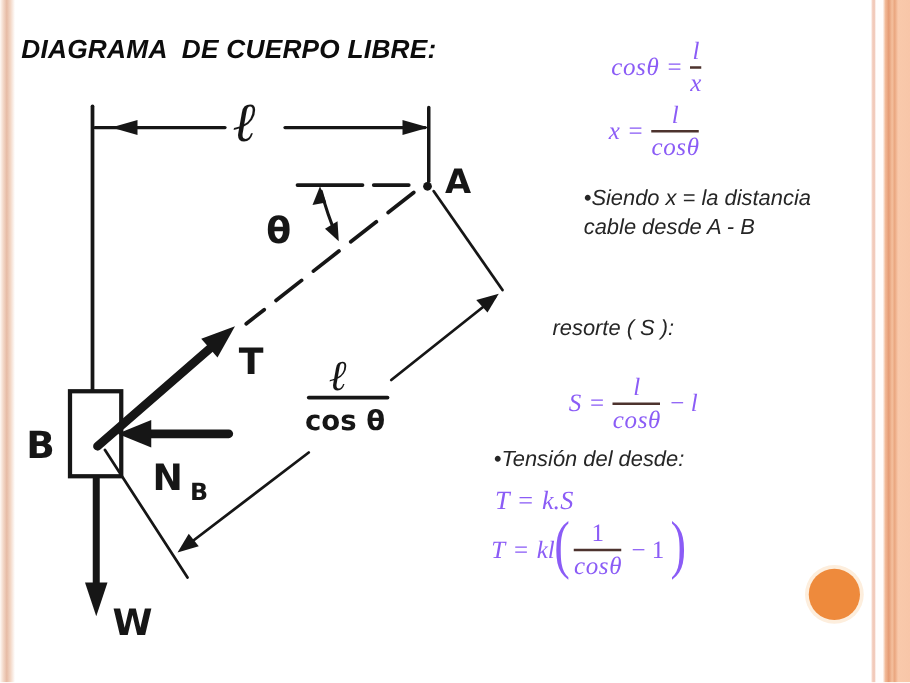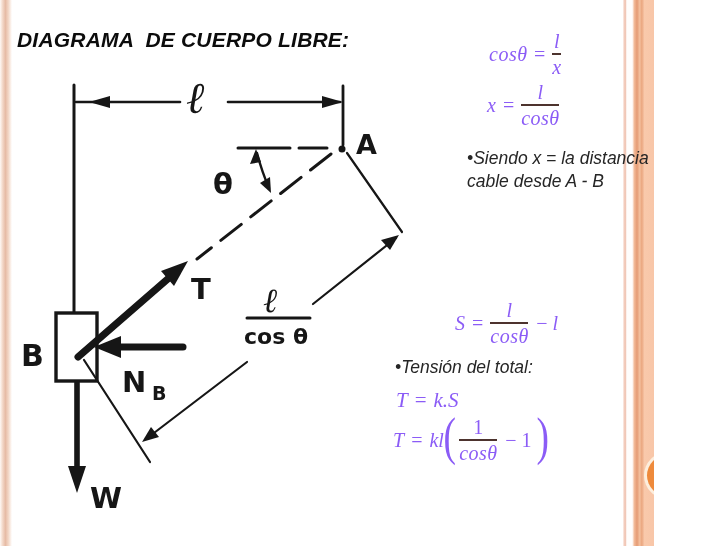--- a/index.html
+++ b/index.html
@@ -1,16 +1,16 @@
 <!DOCTYPE html>
 <html><head>
 <meta charset="utf-8">
 <style>
   html,body{margin:0;padding:0;background:#ffffff;}
-  .slide{position:relative;width:654px;height:546px;background:#ffffff;overflow:hidden;
+  .slide{position:relative;width:728px;height:546px;background:#ffffff;overflow:hidden;
          font-family:"Liberation Sans",sans-serif;}
 
   
   .border-left{position:absolute;left:0;top:0;width:12px;height:546px;
     background:linear-gradient(to right,#fef9f5 0%,#f3d8c8 22%,#e6bba5 45%,#f3d7c6 70%,#ffffff 100%);}
   .border-right{position:absolute;right:0;top:0;width:34px;height:546px;
     background:linear-gradient(to right,#ffffff 0%,#ffffff 8%,#f4cfc0 12%,#f0c5b4 16%,#fffdfc 20%,
       #fffdfc 36%,#f2ba98 42%,#e59b74 50%,#f4c09e 58%,#eaa67f 64%,#f9c9ab 72%,#f8c6a8 100%);}
 
   .title{position:absolute;left:17px;top:28px;margin:0;font-size:21px;font-weight:bold;
@@ -140,39 +140,40 @@
         </span>
       </span>
   </div>
 
   <div class="note" style="left:467px;top:147px;">
     <div>•Siendo x = la distancia</div>
     <div>cable desde A - B</div>
   </div>
 
   <div class="note" style="left:442px;top:251px;">
+    <div>resorte ( S ):</div>
   </div>
 
   <div class="formula" style="left:455px;top:300px;">
     <span class="var">S</span>
     <span class="eq">=</span>
     <span class="frac">
         <span class="num var">l</span>
         <span class="bar"></span>
         <span class="den">
           <span class="fn">cos</span>
           <span class="var">θ</span>
         </span>
       </span>
     <span class="minus">−</span>
       <span class="var">l</span>
   </div>
 
   <div class="note" style="left:395px;top:356px;">
-    <div>•Tensión del total:</div>
+    <div>•Tensión del desde:</div>
   </div>
 
   <div class="formula" style="left:396px;top:388px;font-size:21px;">
     <span class="var">T</span>
     <span class="eq">=</span>
     <span class="var">k.S</span>
   </div>
 
   <div class="formula" style="left:393px;top:417px;">
     <span class="var">T</span>

